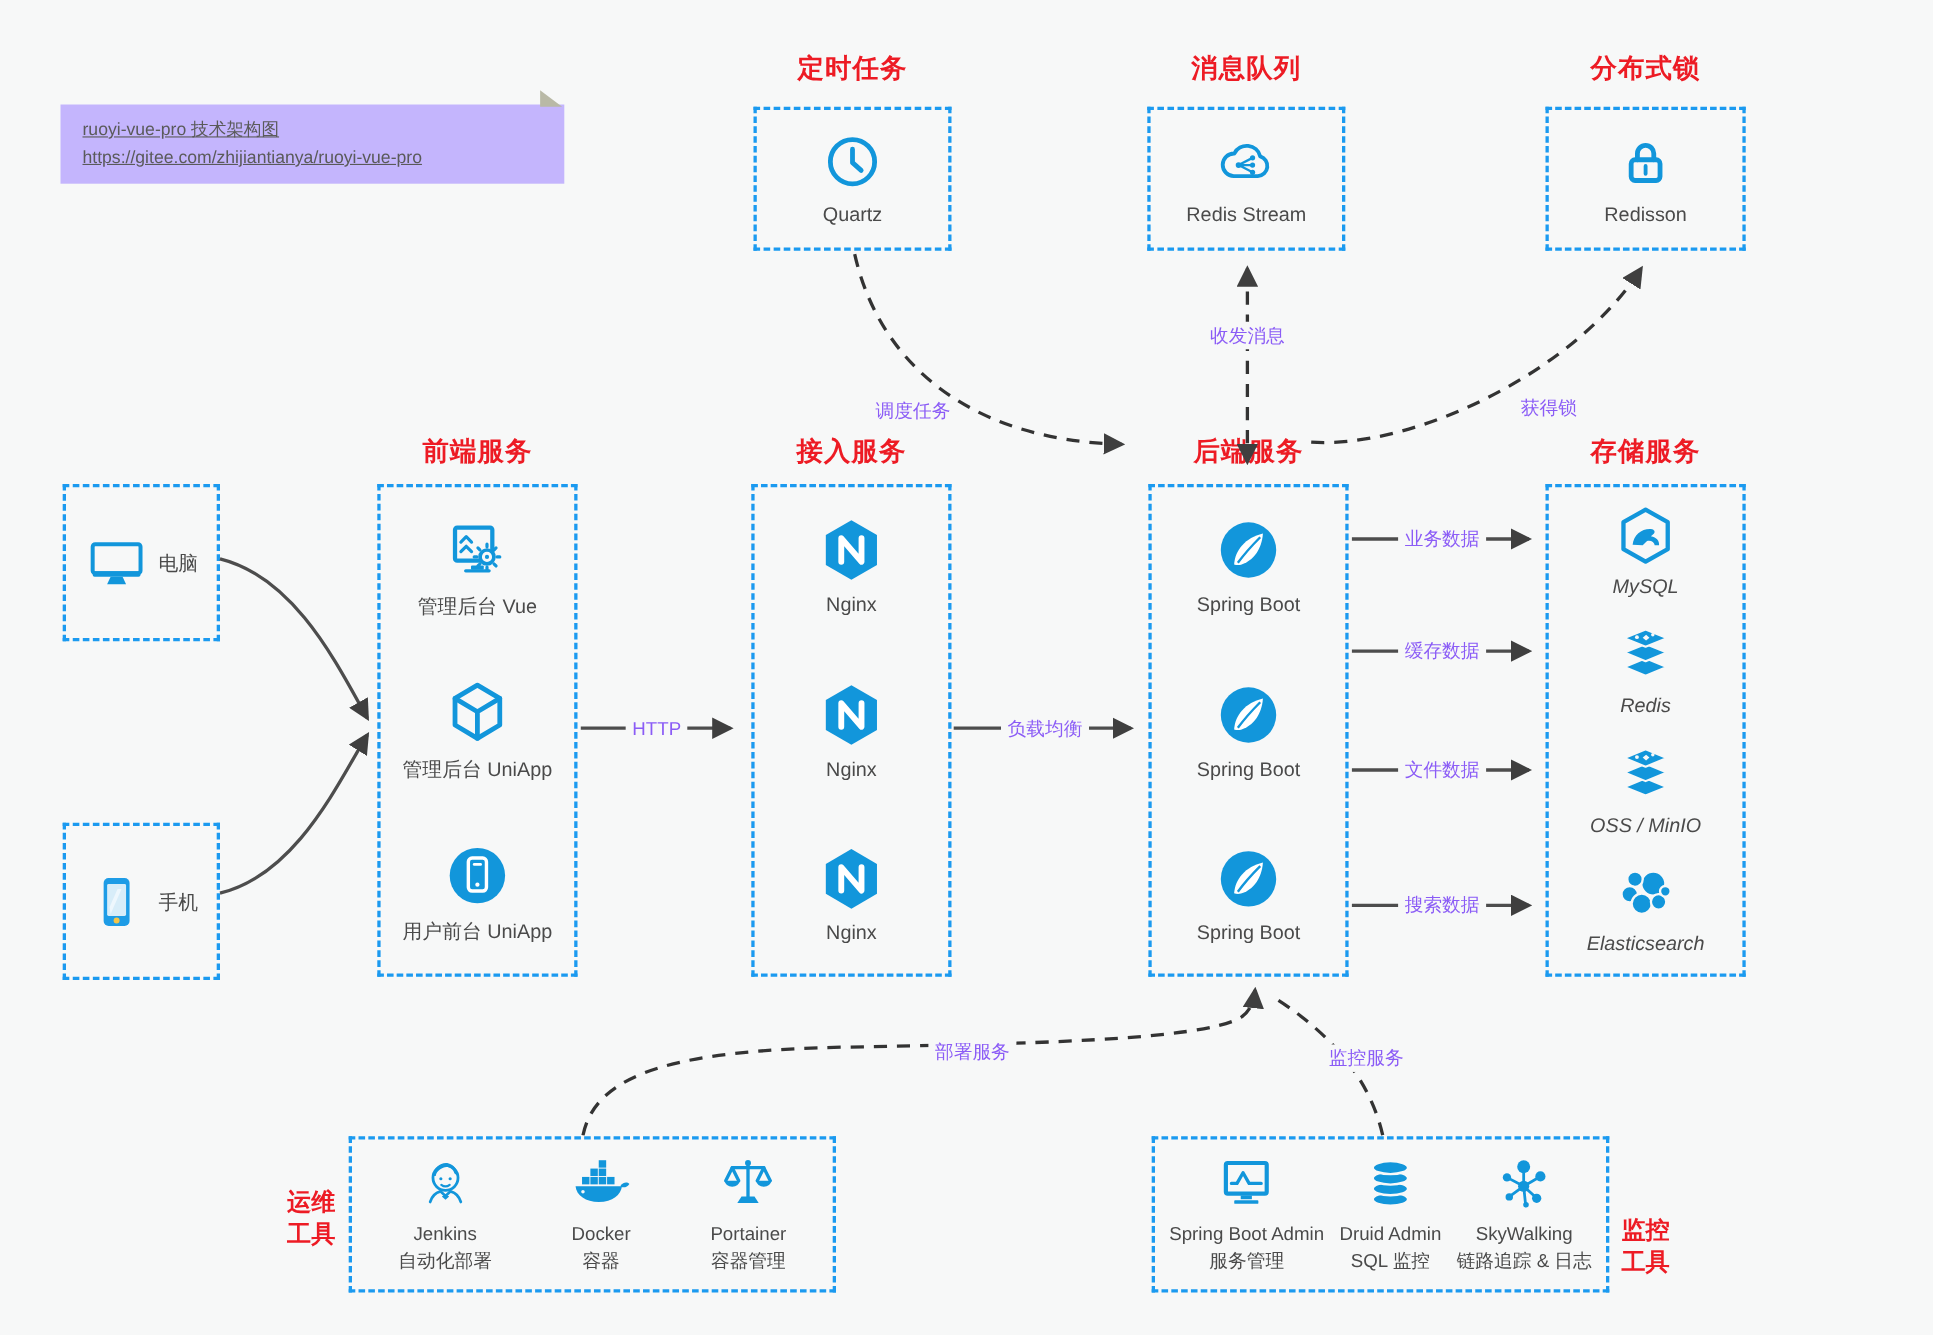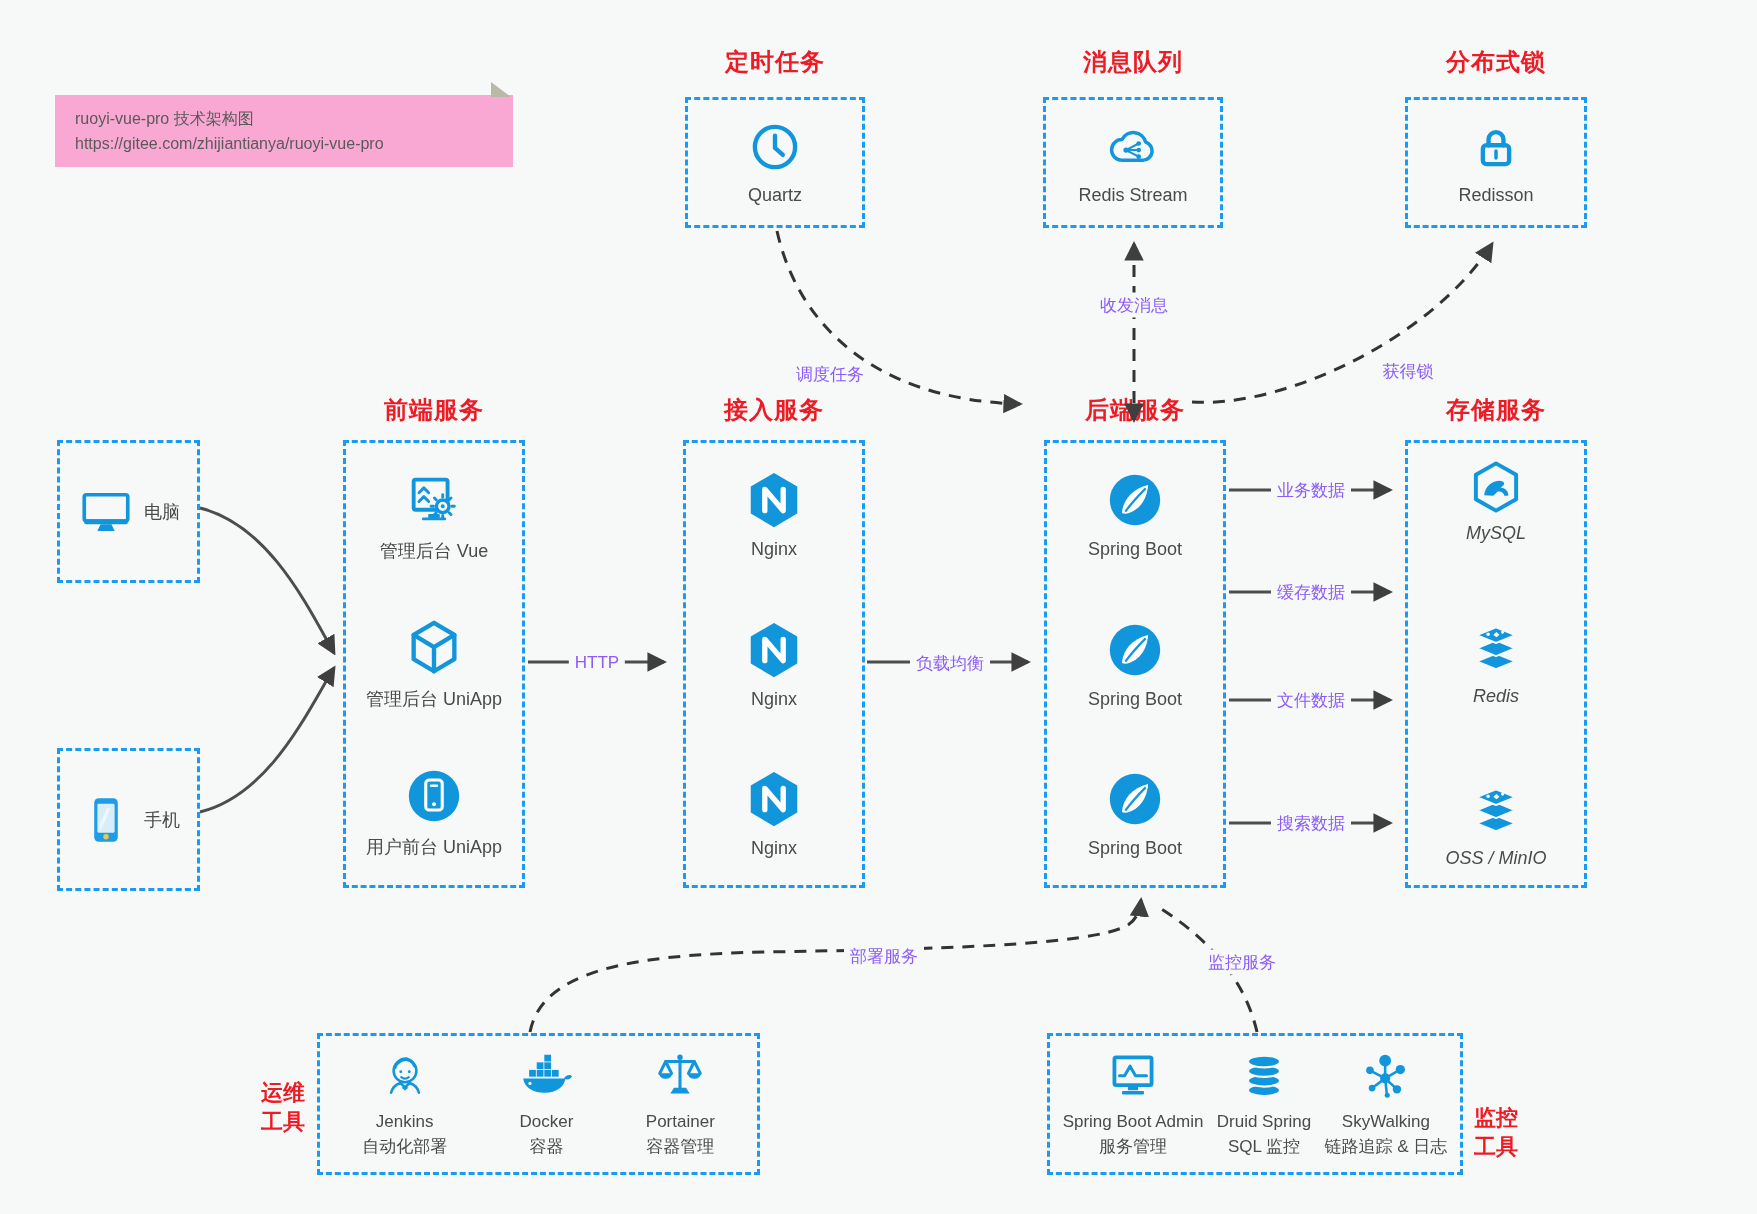--- a/index.html
+++ b/index.html
@@ -8,22 +8,22 @@
     --border-blue:#1b9af0;
     --red:#ed1b24;
     --text:#4a4a4a;
     --edge:#3f3f3f;
   }
   *{box-sizing:border-box;}
   html,body{margin:0;padding:0;background:var(--bg);font-family:"Liberation Sans",sans-serif;}
   .canvas{position:relative;width:1757px;height:1214px;background:var(--bg);overflow:hidden;}
 
   
-  .note{position:absolute;left:55px;top:95px;width:458px;height:72px;background:#f9a8d4;
-        padding:12px 20px;color:#5a5a5a;font-size:16px;line-height:1.55;white-space:nowrap;}
+  .note{position:absolute;left:55px;top:95px;width:458px;height:72px;background:#c4b5fd;
+        padding:12px 20px;color:#5a5a5a;font-size:16px;line-height:1.55;white-space:nowrap;text-decoration:underline;}
   .note-fold{position:absolute;right:2px;top:-13px;width:0;height:0;
         border-bottom:15px solid #b9b9a6;border-right:20px solid transparent;}
 
   
   .dbox{position:absolute;border:3px dashed var(--border-blue);display:flex;align-items:center;}
   .col-box{flex-direction:column;justify-content:space-between;padding:26px 0;}
   .col-box.four{padding:16px 0;font-style:italic;}
   .top-box{flex-direction:column;justify-content:center;gap:10px;}
   .client-box{flex-direction:row;justify-content:center;gap:9px;}
   .row-box{flex-direction:row;justify-content:space-around;padding:8px 6px;}
@@ -330,20 +330,26 @@
           <use href="#i-stack"></use>
         </svg>
       <div class="node-label">Redis</div>
     </div>
     <div class="node">
       <svg class="ic ic56">
           <use href="#i-stack"></use>
         </svg>
       <div class="node-label">OSS / MinIO</div>
     </div>
+    <div class="node">
+      <svg class="ic ic56">
+          <use href="#i-es"></use>
+        </svg>
+      <div class="node-label">Elasticsearch</div>
+    </div>
   </div>
 
   <div class="side-title" style="left:283px;top:1108px;">
     <div>运维</div>
     <div>工具</div>
   </div>
   <div class="side-title" style="left:1496px;top:1105px;margin-top:28px;">
     <div>监控</div>
     <div>工具</div>
   </div>
@@ -386,21 +392,21 @@
       <div class="node-label sm">
         <div>Spring Boot Admin</div>
         <div>服务管理</div>
       </div>
     </div>
     <div class="node">
       <svg class="ic ic54">
           <use href="#i-database"></use>
         </svg>
       <div class="node-label sm">
-        <div>Druid Spring</div>
+        <div>Druid Admin</div>
         <div>SQL 监控</div>
       </div>
     </div>
     <div class="node">
       <svg class="ic ic54">
           <use href="#i-skywalking"></use>
         </svg>
       <div class="node-label sm">
         <div>SkyWalking</div>
         <div>链路追踪 &amp; 日志</div>

